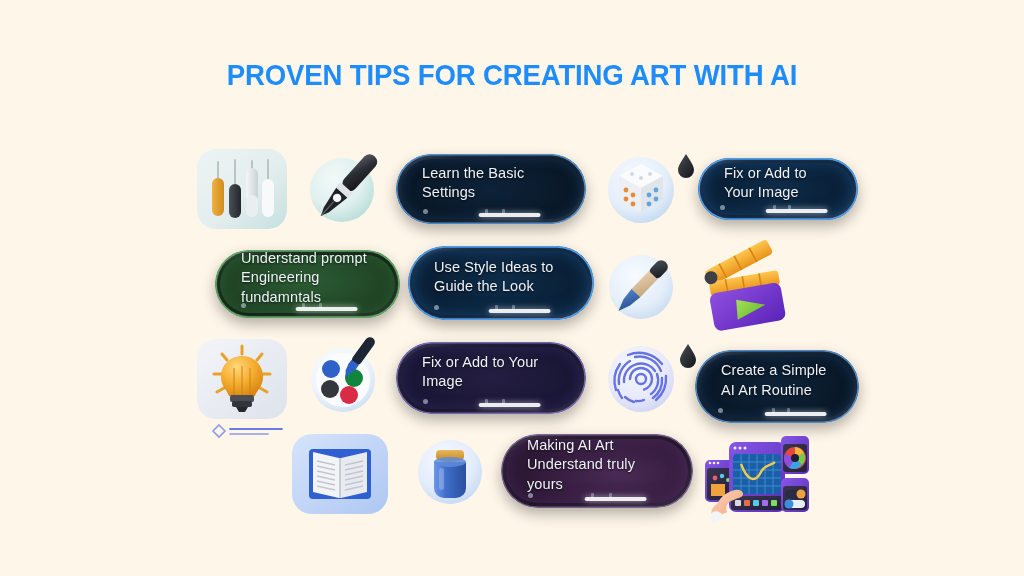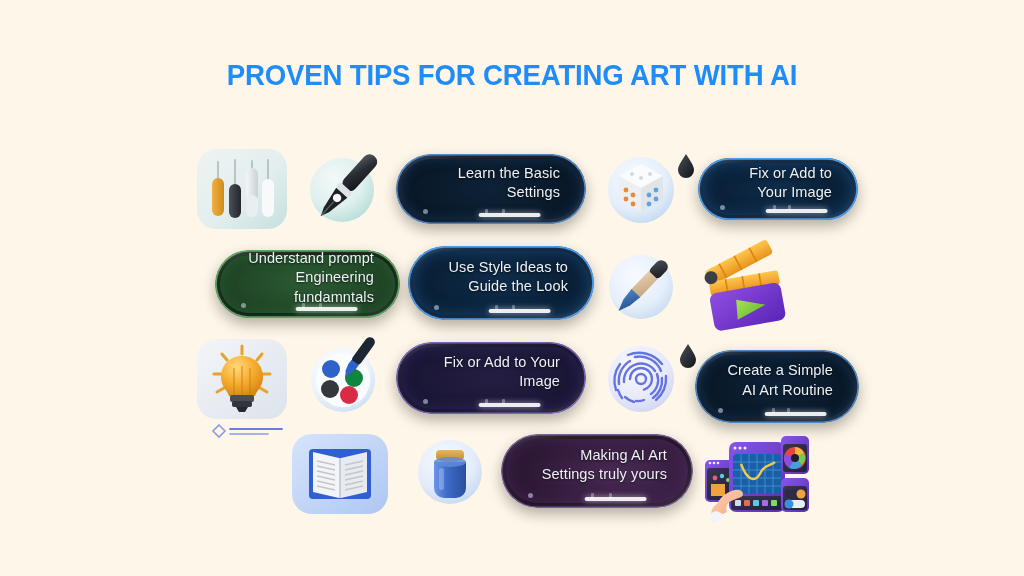--- a/index.html
+++ b/index.html
@@ -42,21 +42,21 @@
     overflow:hidden;
   }
   .pill .glow{
     position:absolute; inset:0; border-radius:999px;
   }
   .pill .label{
     position:relative; z-index:4;
     color:#eef2f7;
     font-size:14.5px;
     line-height:1.32;
-    text-align:right;
+    text-align:left;
     text-shadow:0 1px 2px rgba(0,0,0,0.65);
     letter-spacing:0.1px;
     padding-bottom:4px;
   }
   .pill .home-bar{
     position:absolute; z-index:5;
     bottom:7px; left:50%; transform:translateX(-20%);
     width:62px; height:4px; border-radius:3px;
     background:rgba(255,255,255,0.92);
     box-shadow:0 0 6px rgba(255,255,255,0.6);
@@ -498,21 +498,21 @@
   </div>
 
   <div class="pill" style="left:501px; top:434px; width:192px; height:74px;">
     <div class="bezel"></div>
     <div class="screen sc-purp2"></div>
     <div class="glow gl-purp2"></div>
     <div class="dot-gear"></div>
     <div class="mini-tick" style="left:47%;"></div>
     <div class="mini-tick" style="left:56%;"></div>
     <div class="home-bar"></div>
-    <div class="label">Making AI Art Settings truly yours</div>
+    <div class="label">Making AI Art Understand truly yours</div>
   </div>
 
   <div class="tile" style="left:703px; top:432px;">
     <svg width="108" height="92" viewBox="0 0 108 92">
       <defs>
         <linearGradient id="wsPu" x1="0" y1="0" x2="1" y2="1">
             <stop offset="0%" stop-color="#8657e8"></stop>
             <stop offset="100%" stop-color="#5a2db5"></stop>
           </linearGradient>
         <linearGradient id="wsDk" x1="0" y1="0" x2="1" y2="1">

